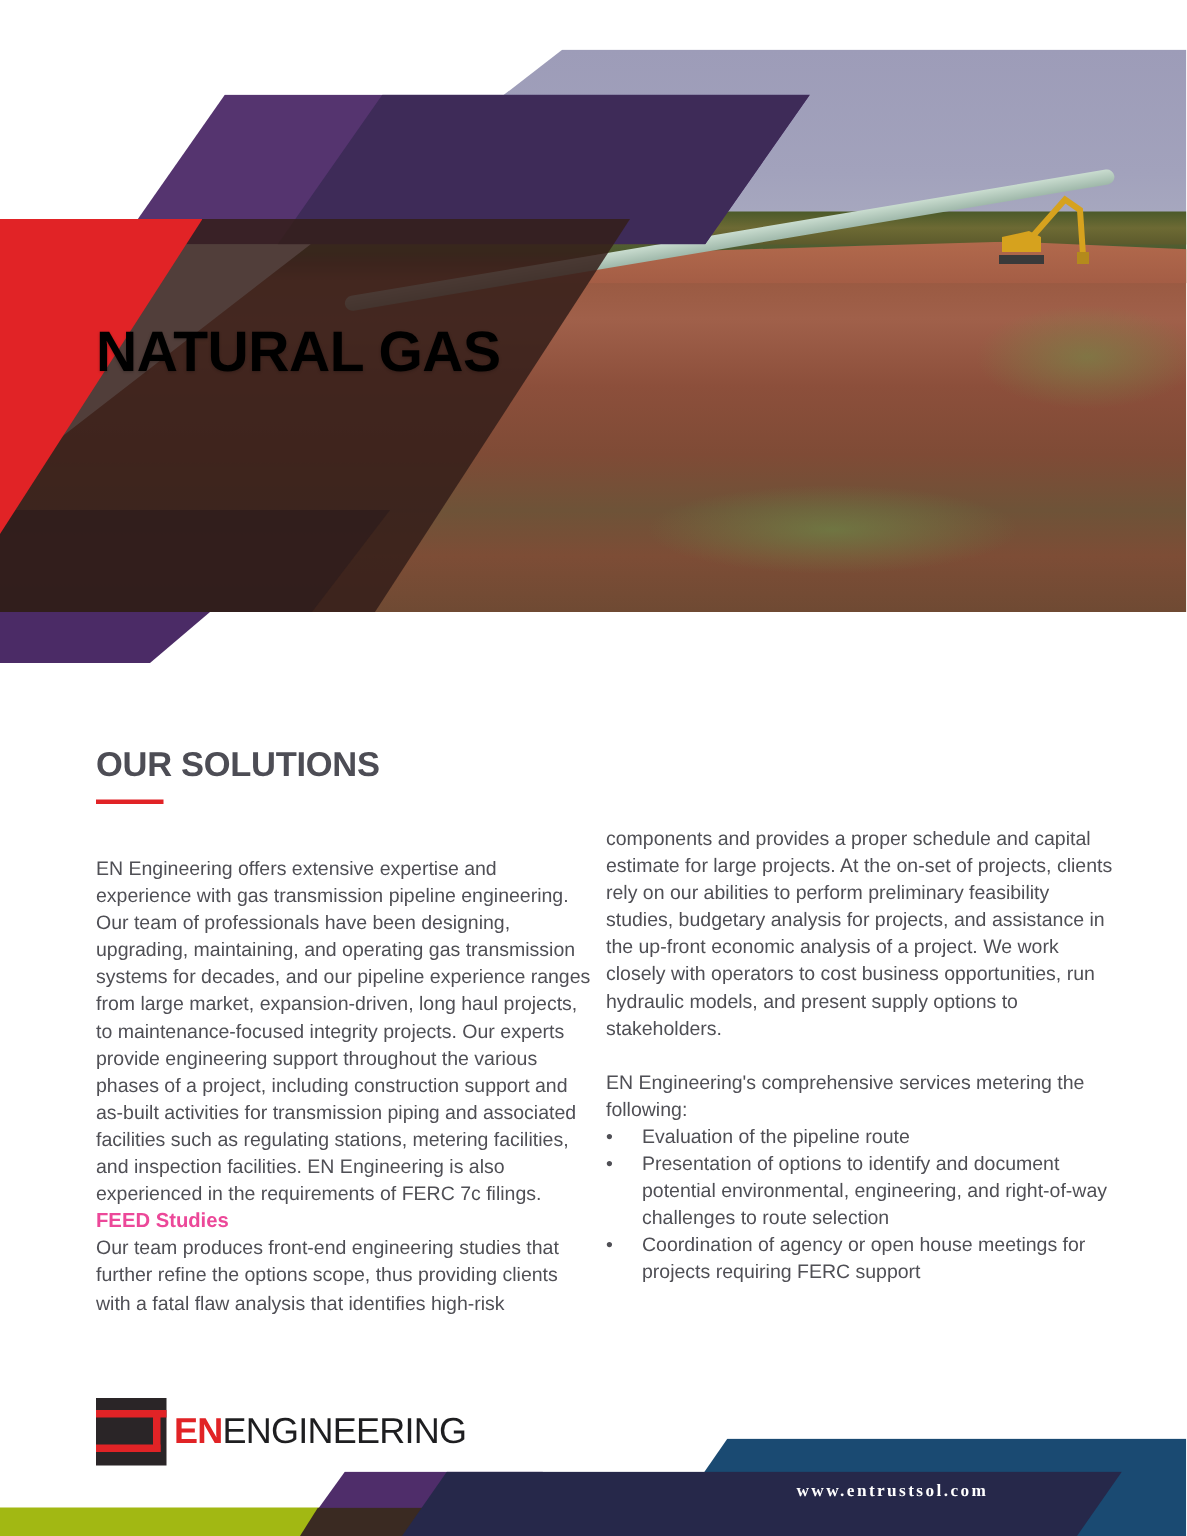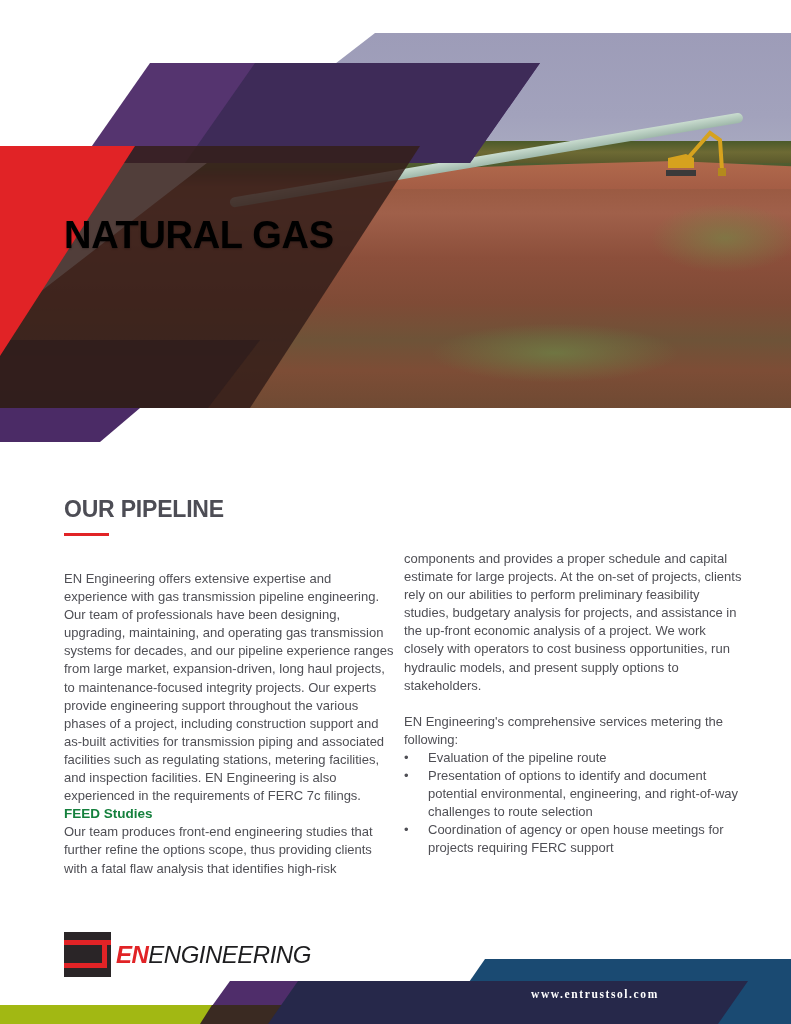--- a/index.html
+++ b/index.html
@@ -96,31 +96,31 @@
     }
 
     .col {
       position: absolute; top: 550px; width: 330px;
       font-size: 13px; line-height: 18.1px; color: #4f4f55;
     }
     .col-left { left: 64px; margin-top: 20px; }
     .col-right { left: 404px; width: 340px; }
     .col p { margin: 0; }
     .subhead {
-      color: #15803d; font-weight: bold; font-size: 13.5px; margin-top: 18px;
+      color: #ec4899; font-weight: bold; font-size: 13.5px; margin-top: 18px;
     }
     .gap { height: 18px; }
     .bullets { list-style: none; }
     .bullets li { position: relative; padding-left: 24px; }
     .bullets li .dot { position: absolute; left: 0; top: 0; }
 
     .logo { position: absolute; left: 64px; top: 932px; display: flex; align-items: center; }
     .logo-mark { width: 47px; height: 45px; position: relative; background: #2a2527; }
     .logo-mark .bar { position: absolute; left: 0; height: 5px; background: #e12326; }
-    .logo-text { margin-left: 5px; font-size: 24px; letter-spacing: -0.5px; color: #1e1e20; font-family: "Liberation Sans", sans-serif; font-style: italic; }
+    .logo-text { margin-left: 5px; font-size: 24px; letter-spacing: -0.5px; color: #1e1e20; font-family: "Liberation Sans", sans-serif; }
     .logo-text .en { color: #e12326; font-weight: bold; }
 
     .footer { position: absolute; left: 0; top: 955px; width: 791px; height: 69px; font-family: Liberation Serif, serif; }
     .f-green { left: 0; top: 50px; width: 240px; height: 19px; background: #a2b813; }
     .f-brown {
       left: 200px; top: 50px; width: 220px; height: 19px; background: #3a2a22;
       clip-path: polygon(12px 0, 100% 0, calc(100% - 12px) 100%, 0 100%);
     }
     .f-purple {
       left: 212px; top: 26px; width: 150px; height: 25px; background: #4f2d6a;
@@ -162,21 +162,21 @@
   <div class="shape brown-overlay"></div>
   <div class="shape brown-lower"></div>
   <div class="shape red-tri"></div>
   <div class="shape purple-strip"></div>
 
   <h1 class="hero-title">
     <span>NATURAL GAS</span>
   </h1>
 </div>
 
-<h2 class="section-title">OUR PIPELINE</h2>
+<h2 class="section-title">OUR SOLUTIONS</h2>
 <div class="title-rule"></div>
 
 <div class="col col-left">
   <p>EN Engineering offers extensive expertise and experience with gas transmission pipeline engineering. Our team of professionals have been designing, upgrading, maintaining, and operating gas transmission systems for decades, and our pipeline experience ranges from large market, expansion-driven, long haul projects, to maintenance-focused integrity projects. Our experts provide engineering support throughout the various phases of a project, including construction support and as-built activities for transmission piping and associated facilities such as regulating stations, metering facilities, and inspection facilities. EN Engineering is also experienced in the requirements of FERC 7c filings.</p>
   <p class="subhead">FEED Studies</p>
   <p>Our team produces front-end engineering studies that further refine the options scope, thus providing clients with a fatal flaw analysis that identifies high-risk</p>
 </div>
 
 <div class="col col-right">
   <p>components and provides a proper schedule and capital estimate for large projects. At the on-set of projects, clients rely on our abilities to perform preliminary feasibility studies, budgetary analysis for projects, and assistance in the up-front economic analysis of a project. We work closely with operators to cost business opportunities, run hydraulic models, and present supply options to stakeholders.</p>

